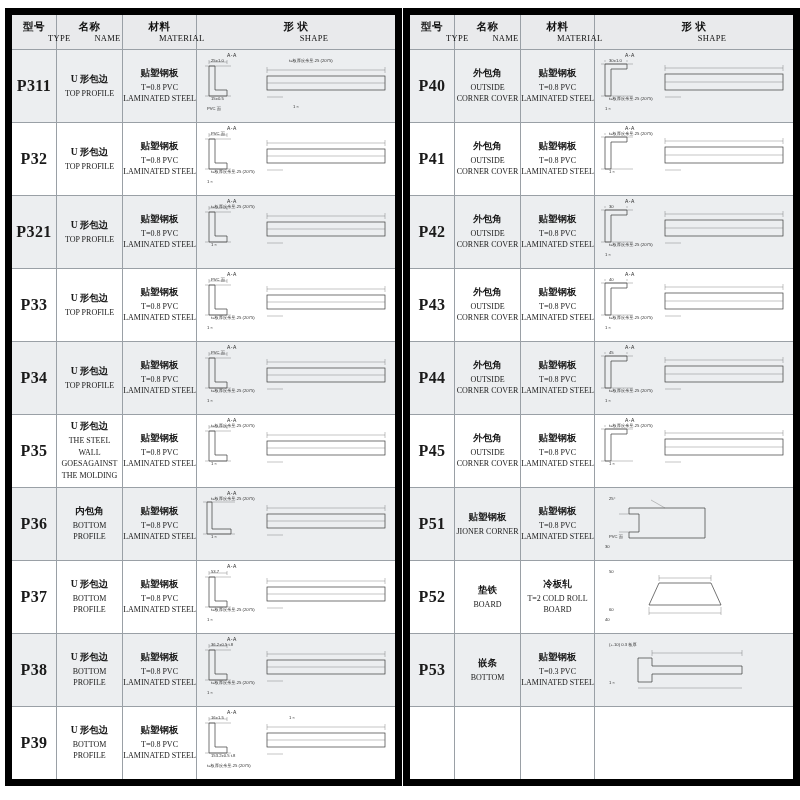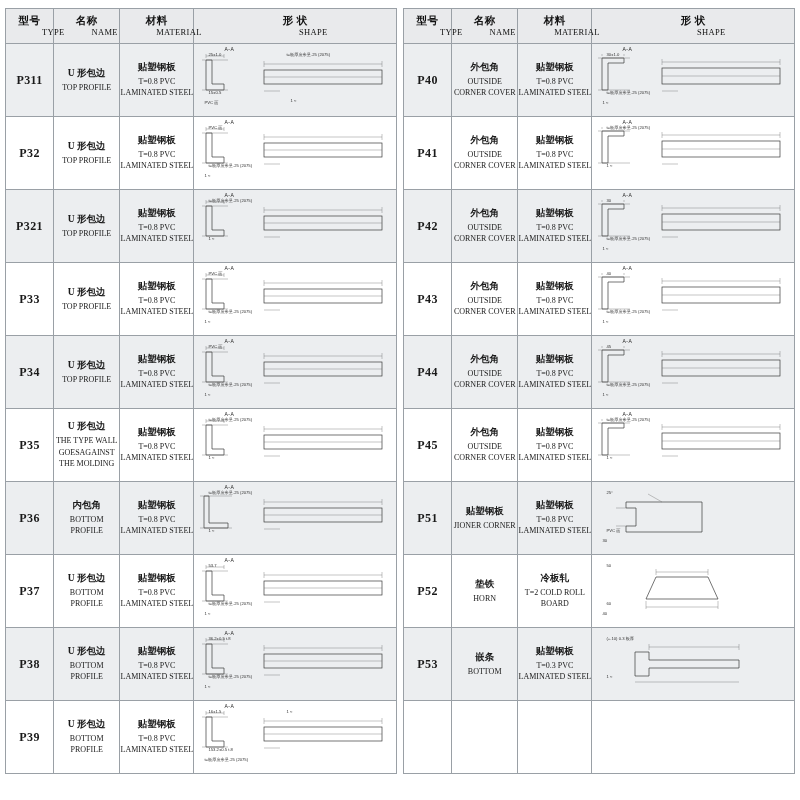--- a/index.html
+++ b/index.html
@@ -18,21 +18,21 @@
     gap:6px;
     justify-content:center;
   }
   .tablewrap{
     width:392px;
   }
   table.spec{
     border-collapse:collapse;
     width:392px;
     table-layout:fixed;
-    border:1px solid #000000;
+    border:7px solid #000000;
   }
   table.spec th, table.spec td{
     border:1px solid #9aa0a6;
     vertical-align:middle;
     text-align:center;
     padding:0;
   }
   thead th{
     background:#e9eaec;
     height:34px;
@@ -57,21 +57,21 @@
   col.c-name{width:66px;}
   col.c-mat{width:74px;}
   col.c-shape{width:202px;}
 
   tbody tr{height:72px;}
   tbody tr.shade td{background:#eceef0;}
   tbody tr.plain td{background:#ffffff;}
   tbody tr.empty td{background:#ffffff;height:72px;}
 
   .type-cell{
-    font-size:12px;
+    font-size:16px;
     font-weight:bold;
     letter-spacing:0.4px;
   }
   .name-cell{
     font-size:8px;
     line-height:1.45;
     padding:2px 2px;
   }
   .name-cell .cn{
     display:block;
@@ -322,21 +322,21 @@
         <span class="dimtxt" style="left:14px;top:8px;">PVC 面</span>
                 <span class="dimtxt" style="left:14px;top:46px;">t=板厚度余量.25 (2075)</span>
                 <span class="dimtxt" style="left:10px;top:56px;">1 ≈</span>
       </div>
     </td>
           </tr>
           <tr class="plain">
     <td class="type-cell">P35</td>
     <td class="name-cell">
       <span class="cn">U 形包边</span>
-      <span>THE TYPE WALL GOESAGAINST THE MOLDING</span>
+      <span>THE STEEL WALL GOESAGAINST THE MOLDING</span>
     </td>
     <td class="mat-cell">
       <span class="cn">贴塑钢板</span>
       <span>T=0.8 PVC LAMINATED STEEL</span>
     </td>
     <td class="shape-cell">
       <div class="shape-inner">
         <svg width="200" height="72" viewBox="0 0 200 72">
       <g>
   <path stroke="#3a3a3a" fill="none" stroke-width="0.7" d="M12 16 L12 46 L30 46 L30 40 L18 40 L18 16 Z"></path>
@@ -740,21 +740,21 @@
         <span class="dimtxt" style="left:14px;top:8px;">25°</span>
                 <span class="dimtxt" style="left:14px;top:46px;">PVC 面</span>
                 <span class="dimtxt" style="left:10px;top:56px;">30</span>
       </div>
     </td>
           </tr>
           <tr class="plain">
     <td class="type-cell">P52</td>
     <td class="name-cell">
       <span class="cn">垫铁</span>
-      <span>HORN</span>
+      <span>BOARD</span>
     </td>
     <td class="mat-cell">
       <span class="cn">冷板轧</span>
       <span>T=2 COLD ROLL BOARD</span>
     </td>
     <td class="shape-cell">
       <div class="shape-inner">
         <svg width="200" height="72" viewBox="0 0 140 72">
   <path stroke="#3a3a3a" fill="none" stroke-width="0.7" d="M34 22 L86 22 L96 44 L24 44 Z"></path>
   <path stroke="#6d6d6d" fill="none" stroke-width="0.4" d="M34 14 L34 20 M86 14 L86 20 M34 17 L86 17"></path>

